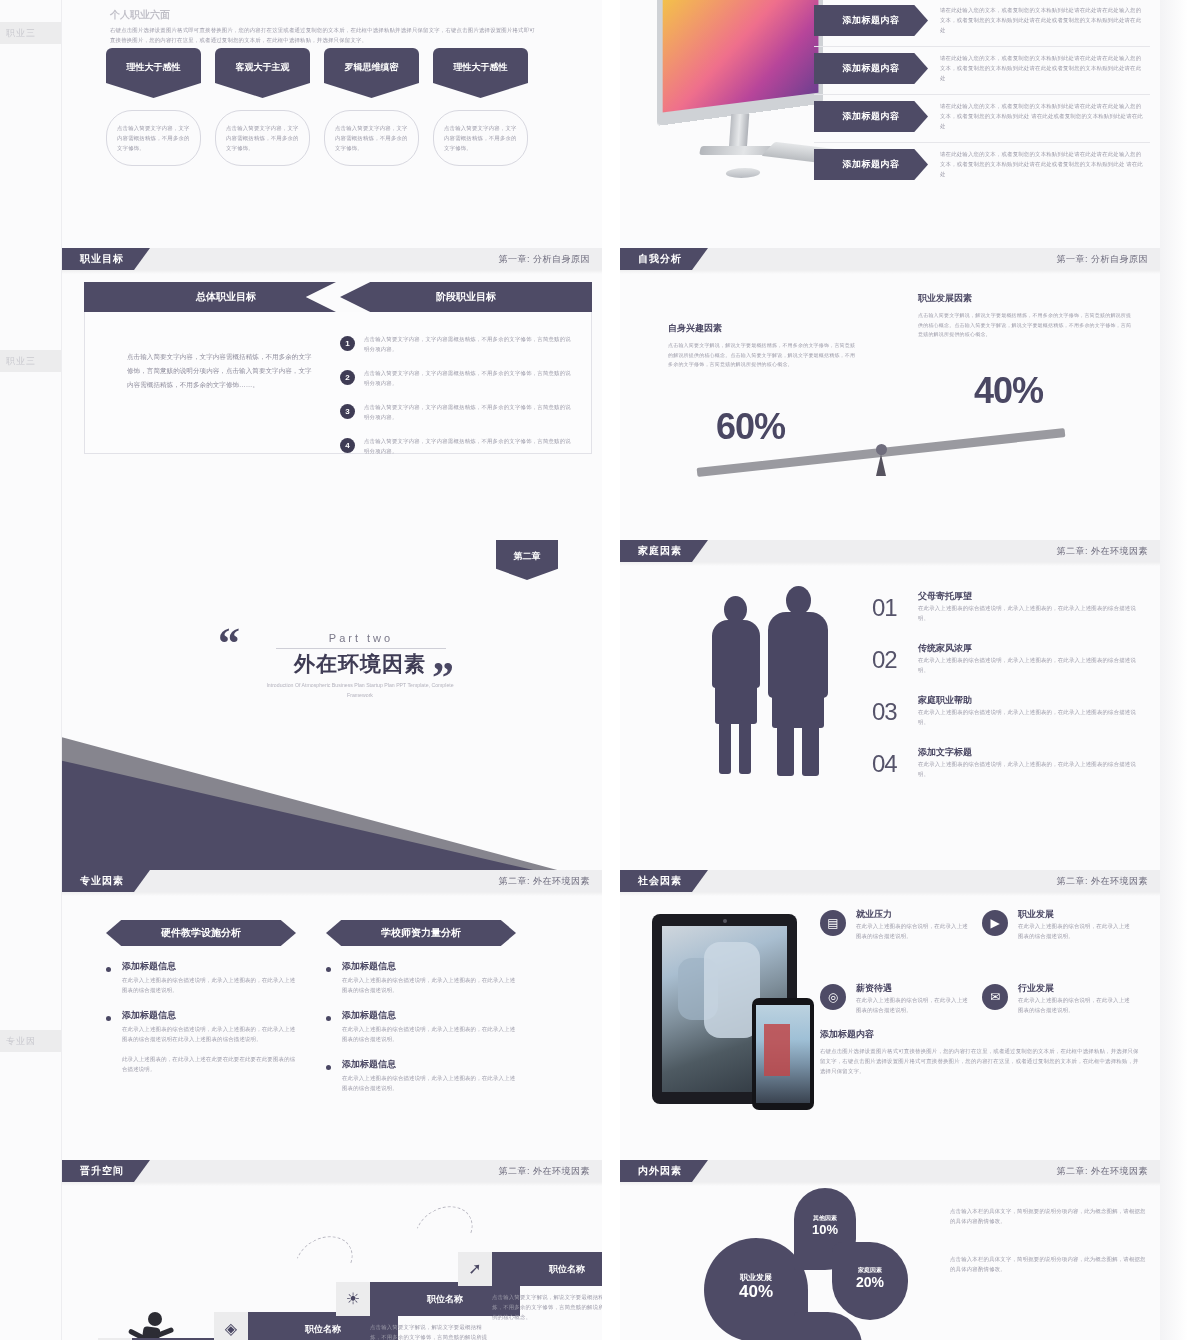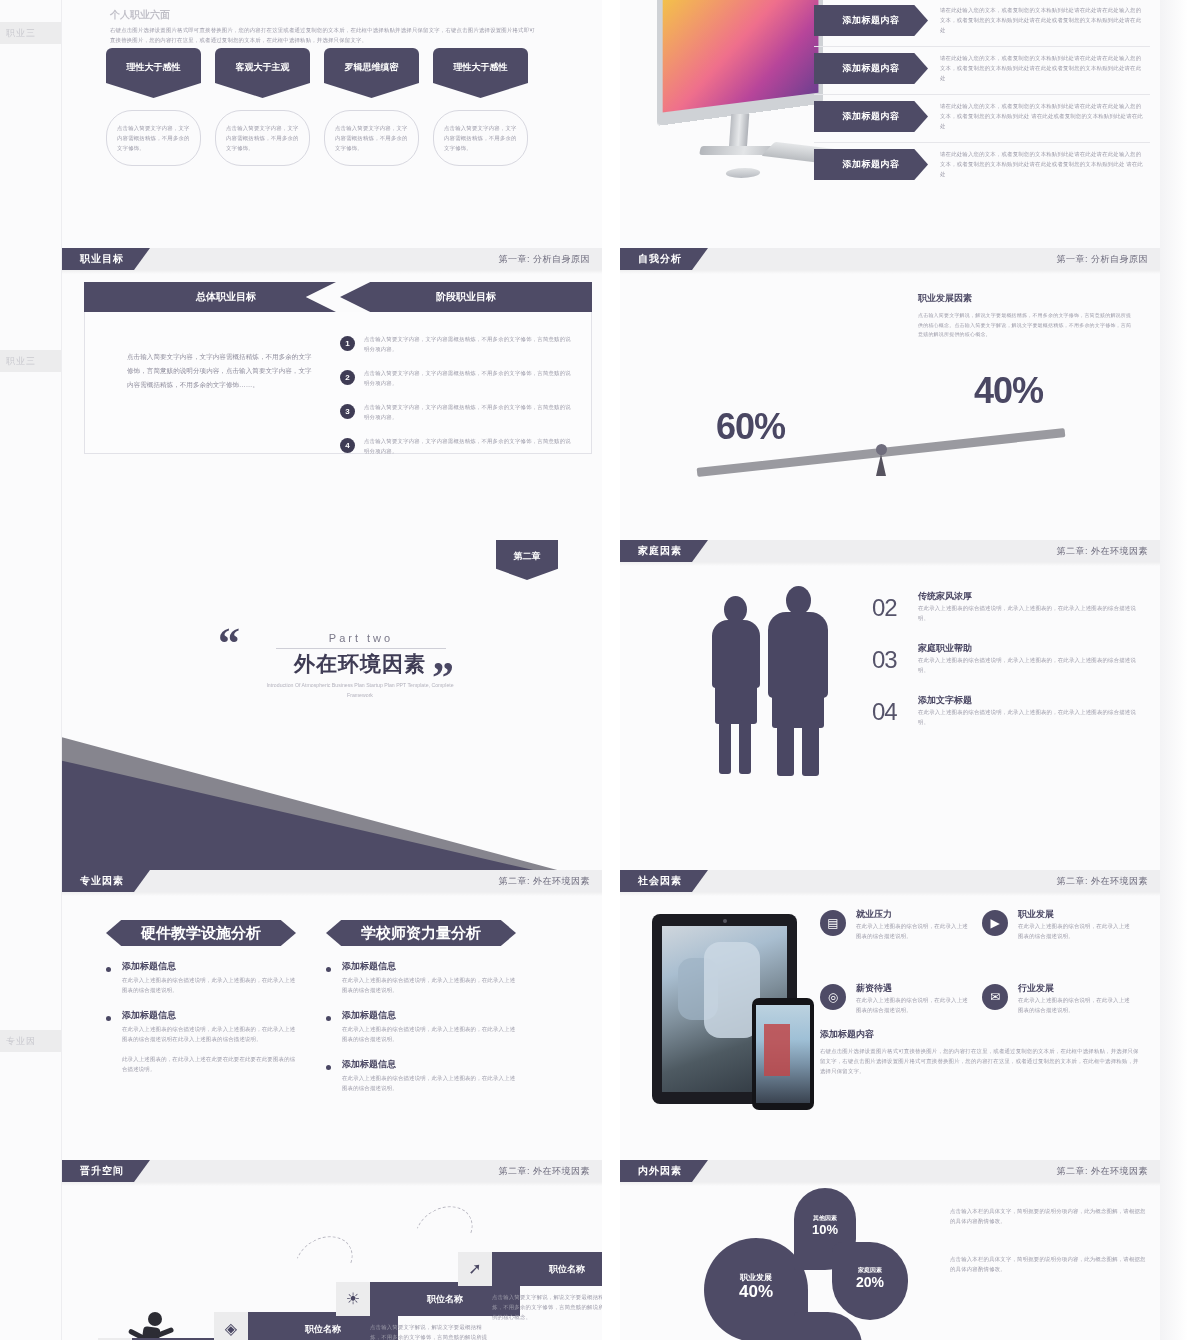--- a/index.html
+++ b/index.html
@@ -183,21 +183,21 @@
   .num-item{ position:relative; min-height:44px; margin-bottom:8px; }
   .num-item .n{ position:absolute; left:0; top:4px; font-size:24px; color:#55536a; font-weight:400; letter-spacing:-1px;}
   .num-item .h{ position:absolute; left:46px; top:0; font-size:9px; font-weight:bold; color:#4a4763;}
   .num-item .d{ position:absolute; left:46px; top:13px; right:0; }
 
   
   .pf-col{ position:absolute; top:50px; width:190px; }
   .pf-col.a{ left:44px; }
   .pf-col.b{ left:264px; }
   .pf-head{
-    height:26px; background:#4e4b66; color:#fff; font-size:15px; font-weight:bold;
+    height:26px; background:#4e4b66; color:#fff; font-size:10px; font-weight:bold;
     line-height:26px; text-align:center;
     clip-path:polygon(8% 0,92% 0,100% 50%,92% 100%,8% 100%,0 50%);
   }
   .pf-item{ position:relative; margin-top:14px; padding-left:16px; }
   .pf-item .dot{ position:absolute; left:0; top:7px; width:5px; height:5px; border-radius:50%; background:#4a4763; }
   .pf-item .h{ font-size:9px; font-weight:bold; color:#4a4763; margin-bottom:2px;}
   .pf-extra{ margin-top:10px; padding-left:16px; }
 
   
   .tablet{ position:absolute; left:32px; top:44px; width:145px; height:190px;
@@ -391,20 +391,24 @@
     </div>
 
     <div class="slide">
       <div class="slide-body" style="height:292px;">
         <div class="topbar">
           <div class="tag">自我分析</div>
           <div class="right-note">第一章: 分析自身原因</div>
           <div class="shade"></div>
         </div>
 
+        <div class="sa-left">
+          <div class="sa-h">自身兴趣因素</div>
+          <div class="body-copy sm">点击输入简要文字解说，解说文字要最概括精炼，不用多余的文字修饰，言简意赅的解说所提供的核心概念。点击输入简要文字解说，解说文字要最概括精炼，不用多余的文字修饰，言简意赅的解说所提供的核心概念。</div>
+        </div>
         <div class="sa-right">
           <div class="sa-h">职业发展因素</div>
           <div class="body-copy sm">点击输入简要文字解说，解说文字要最概括精炼，不用多余的文字修饰，言简意赅的解说所提供的核心概念。点击输入简要文字解说，解说文字要最概括精炼，不用多余的文字修饰，言简意赅的解说所提供的核心概念。</div>
         </div>
 
         <div class="pct p60">60%</div>
         <div class="pct p40">40%</div>
 
         <div class="seesaw-bar"></div>
         <div class="seesaw-pivot"></div>
@@ -452,20 +456,25 @@
             <span class="head" style="left:22px;top:0;width:25px;height:29px"></span>
             <span class="body" style="left:4px;top:26px;width:60px;height:86px;border-radius:18px 18px 5px 5px"></span>
             <span class="body" style="left:8px;top:104px;width:52px;height:38px;border-radius:3px"></span>
             <span class="body" style="left:13px;top:136px;width:17px;height:54px;border-radius:3px"></span>
             <span class="body" style="left:38px;top:136px;width:17px;height:54px;border-radius:3px"></span>
           </div>
         </div>
 
         <div class="num-list">
           <div class="num-item">
+            <div class="n">01</div>
+            <div class="h">父母寄托厚望</div>
+            <div class="d body-copy">在此录入上述图表的综合描述说明，此录入上述图表的，在此录入上述图表的综合描述说明。</div>
+          </div>
+          <div class="num-item">
             <div class="n">02</div>
             <div class="h">传统家风浓厚</div>
             <div class="d body-copy">在此录入上述图表的综合描述说明，此录入上述图表的，在此录入上述图表的综合描述说明。</div>
           </div>
           <div class="num-item">
             <div class="n">03</div>
             <div class="h">家庭职业帮助</div>
             <div class="d body-copy">在此录入上述图表的综合描述说明，此录入上述图表的，在此录入上述图表的综合描述说明。</div>
           </div>
           <div class="num-item">

